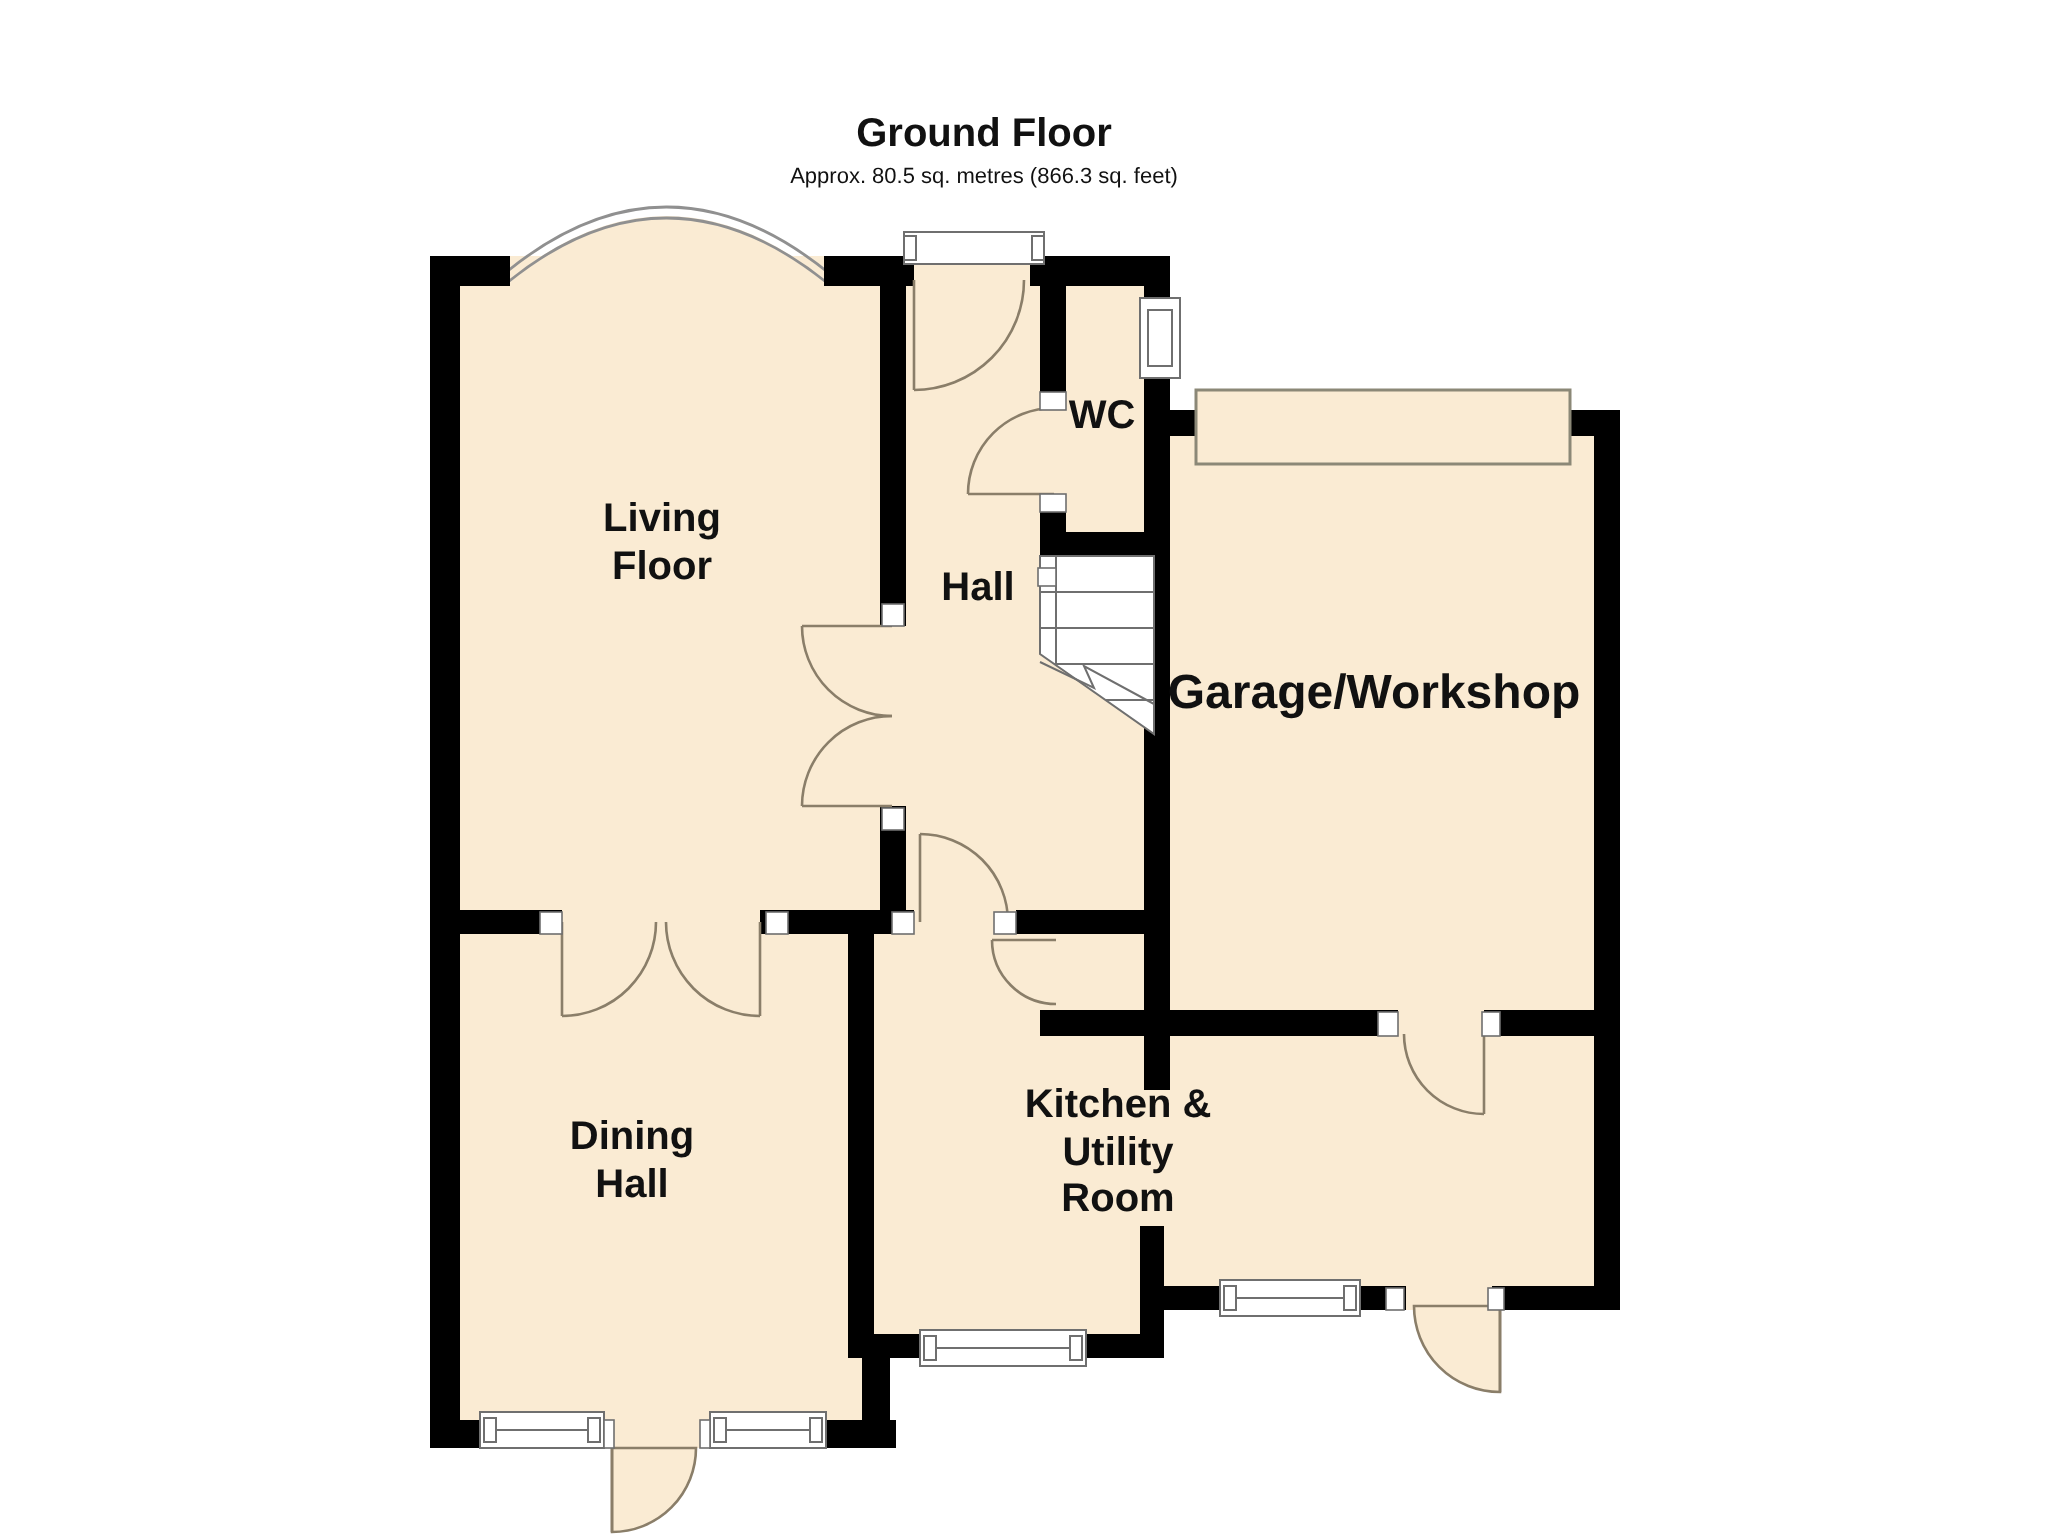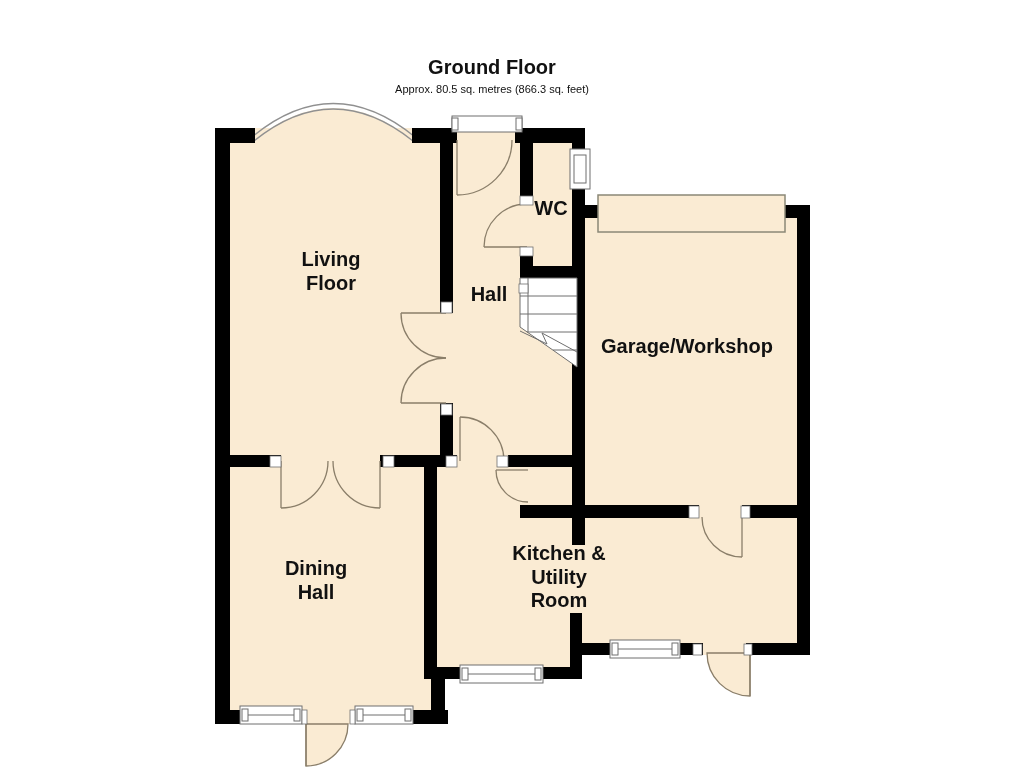--- a/index.html
+++ b/index.html
@@ -19,21 +19,21 @@
   .stairbody{fill:#ffffff;stroke:var(--thin-line,#6f6f6f);stroke-width:1;}
   .bayline{stroke:var(--bay-line,#909090);stroke-width:1.4;fill:none;}
 
   .label{
     position:absolute;transform:translate(-50%,-50%);
     color:#111;font-weight:bold;text-align:center;
     white-space:pre-line;line-height:1.18;font-size:20px;
   }
   .label.title{font-size:20px;line-height:1.1;}
   .label.subtitle{font-weight:normal;font-size:11px;}
-  .label.garage-size{font-size:20px;}
+  .label.garage-size{font-size:24px;}
   .pos-title{left:492px;top:67px;}
   .pos-subtitle{left:492px;top:89px;}
   .pos-living{left:331px;top:272px;}
   .pos-hall{left:489px;top:295px;}
   .pos-wc{left:551px;top:209px;}
   .pos-garage{left:687px;top:347px;}
   .pos-dining{left:316px;top:581px;}
   .pos-kitchen{left:559px;top:577px;}
 </style>
 </head>

